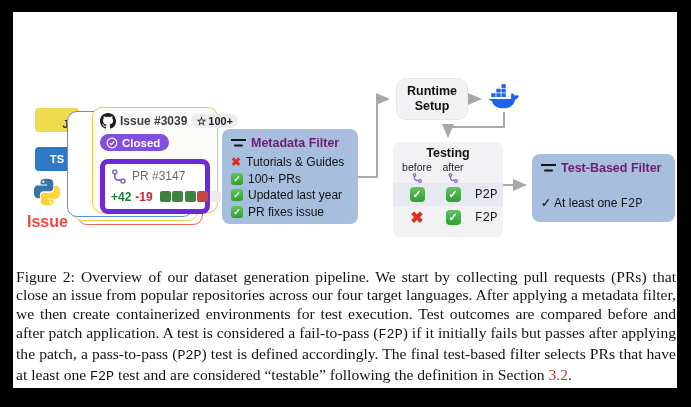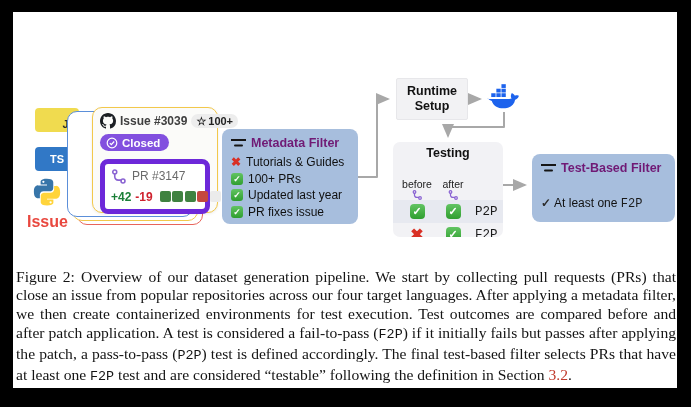--- a/index.html
+++ b/index.html
@@ -61,30 +61,30 @@
   
   .chk{display:inline-flex;align-items:center;justify-content:center;width:12px;height:12px;
        border-radius:3px;background:linear-gradient(#62c462,#2f9e2f);color:#fff;font-size:9px;
        font-weight:700;flex:0 0 auto;}
   .crs{color:#d93025;font-weight:900;font-size:12px;line-height:1;flex:0 0 auto;}
   .chk.big{width:15px;height:15px;font-size:11px;border-radius:4px;}
   .crs.big{font-size:16px;}
 
   
   .runtime{position:absolute;left:396px;top:78px;width:72px;height:42px;background:#f2f2f4;
-           border:1px solid #e7e7ea;border-radius:2px;display:flex;align-items:center;
+           border:1px solid #e7e7ea;border-radius:10px;display:flex;align-items:center;
            justify-content:center;text-align:center;font-size:12.5px;font-weight:700;
            color:#111;line-height:15px;box-sizing:border-box;}
   .docker{position:absolute;left:487px;top:83px;}
 
   
   .testing{position:absolute;left:393px;top:142px;width:110px;height:95px;background:#f2f2f5;
            border-radius:7px;box-sizing:border-box;padding-top:4px;overflow:hidden;}
   .t-title{text-align:center;font-size:12.5px;font-weight:700;color:#111;}
-  .t-cols{display:flex;padding-left:6px;margin-top:18px;}
+  .t-cols{display:flex;padding-left:6px;margin-top:1px;}
   .t-col{width:36px;display:flex;flex-direction:column;align-items:center;font-size:10.5px;color:#222;}
   .t-row{display:flex;align-items:center;padding-left:6px;height:23px;}
   .t-cell{width:36px;display:flex;justify-content:center;}
   .t-row.alt{background:#e7e9f0;}
   .t-label{font-family:"Liberation Mono",monospace;font-size:12.5px;color:#1a1a1a;margin-left:4px;}
   .mono-d{font-family:"Liberation Mono",monospace;font-size:12px;color:#1a1a1a;}
 
   
   .caption{position:absolute;left:16px;top:252px;width:660px;
            font-family:"Liberation Serif",serif;font-size:15.6px;line-height:18.8px;

